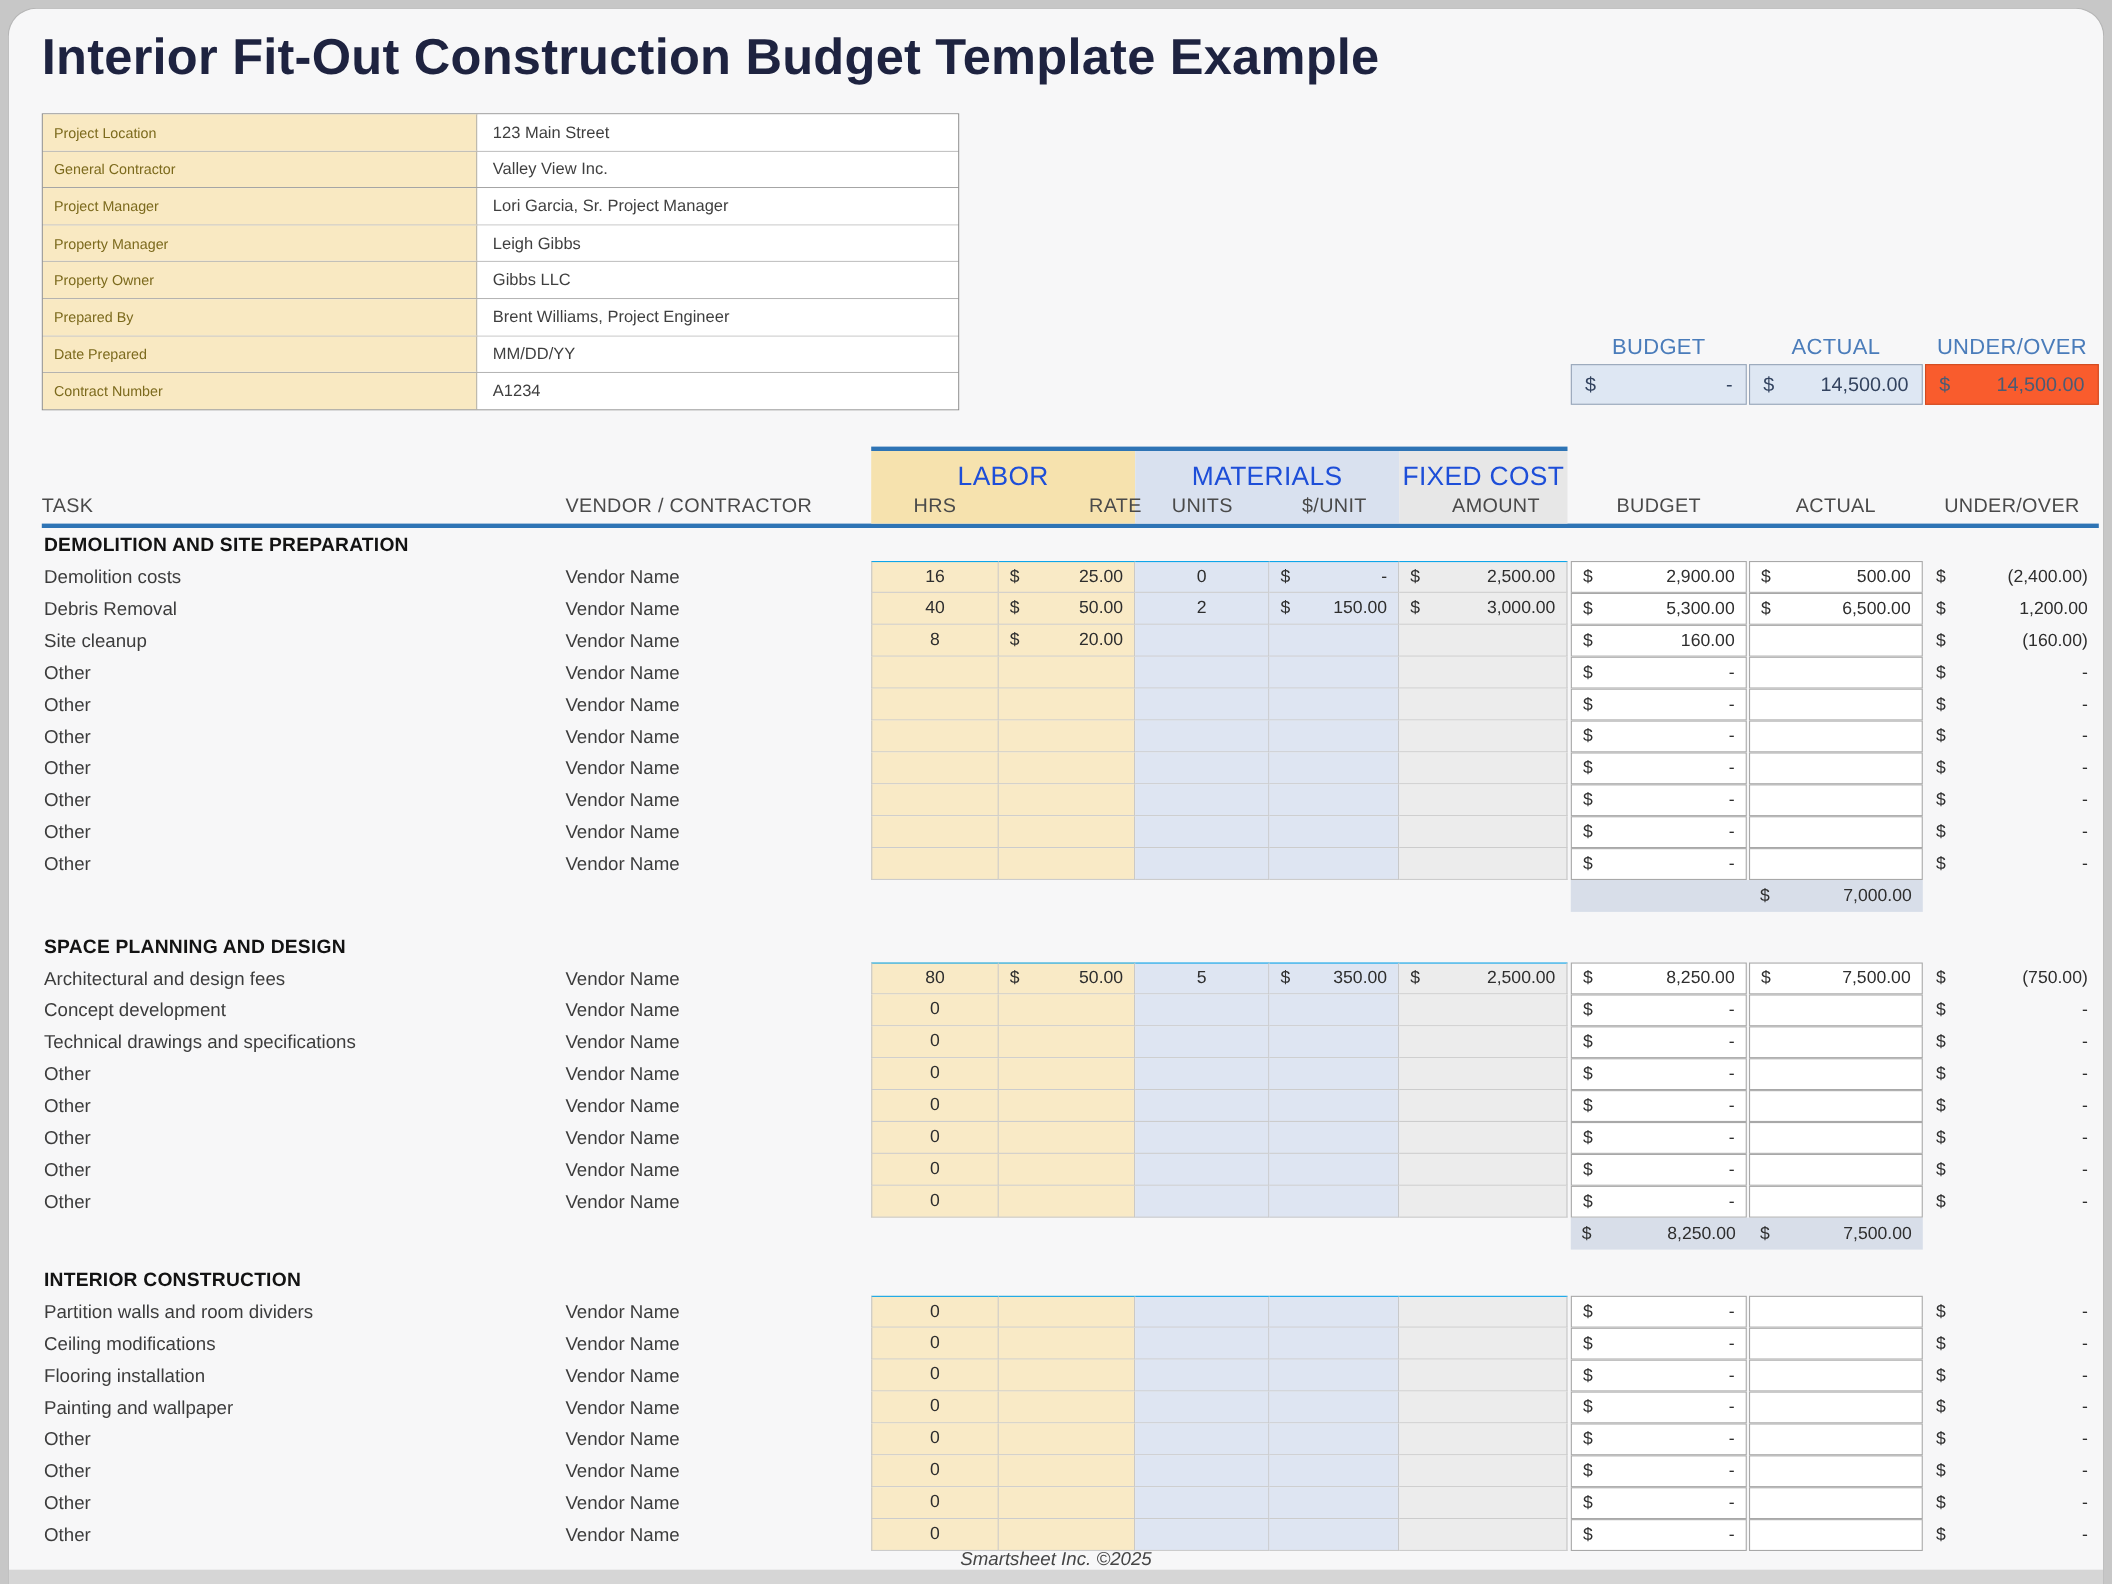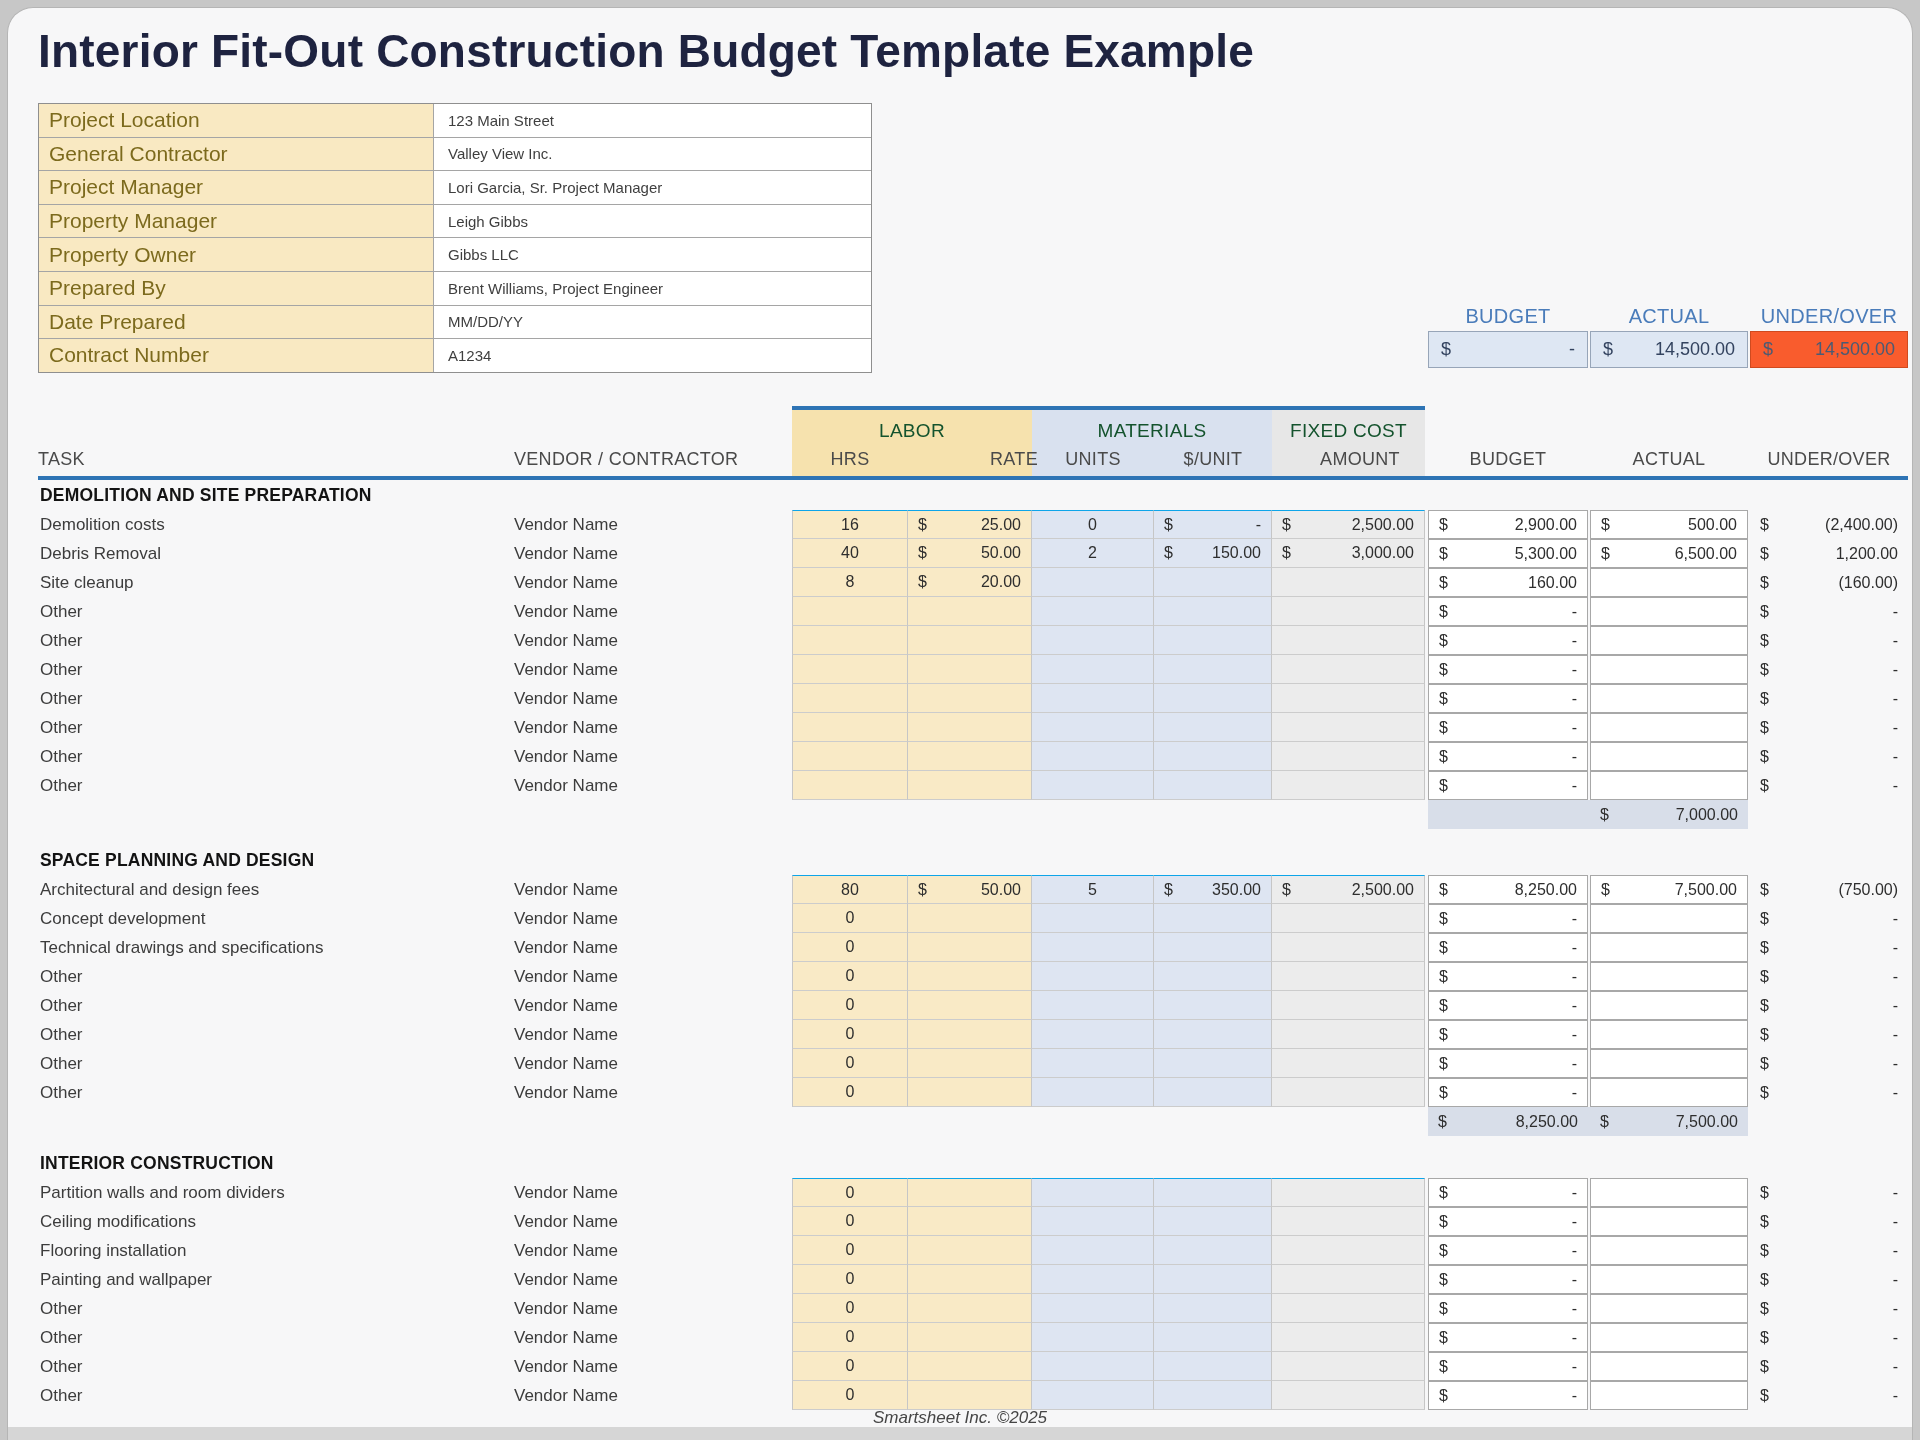--- a/index.html
+++ b/index.html
@@ -9,42 +9,42 @@
 
   
   #title{position:absolute;left:30px;top:16px;font-size:46px;font-weight:800;
     color:var(--title-navy,#1e2340);letter-spacing:.2px;}
 
   
   #info{position:absolute;left:30px;top:95px;width:832px;border:1px solid #8f8f8f;background:#fff;}
   .info-row{display:grid;grid-template-columns:395px 1fr;height:32.6px;border-bottom:1px solid #a5a5a5;}
   .info-row:last-child{border-bottom:none;}
   .info-label{background:var(--info-label-bg,#f9e9c2);color:var(--label-olive,#7c6a1d);
-    font-size:21px;display:flex;align-items:center;padding-left:10px;border-right:1px solid #a5a5a5;}
+    font-size:13px;display:flex;align-items:center;padding-left:10px;border-right:1px solid #a5a5a5;}
   .info-value{font-size:15px;color:#3f3f3f;display:flex;align-items:center;padding-left:14px;background:#fff;}
 
   
   #summary{position:absolute;left:1420px;top:293px;width:480px;}
   .sum-labels,.sum-values{display:grid;grid-template-columns:160px 2px 158px 2px 158px;}
   .sum-label{height:30px;display:flex;align-items:center;justify-content:center;
     color:var(--summary-label,#4a7cba);font-size:20px;letter-spacing:.3px;}
   .sum-box{height:37px;box-sizing:border-box;border:1px solid #97a5b8;background:var(--summary-value-bg,#dee7f3);
     display:flex;align-items:center;justify-content:space-between;padding:0 12px;
     font-size:18px;color:#33435f;}
   .sum-box.orange{background:var(--orange,#f95c2d);border-color:#cf4a1f;color:var(--orange-text,#4a5b74);}
 
   
   #table{position:absolute;left:30px;top:398px;width:1870px;}
   #thead{position:relative;height:70px;}
   .blue-topline{position:absolute;left:754px;top:0;width:633px;height:4px;background:var(--accent-blue,#2e74b5);}
   .gblock{position:absolute;top:4px;bottom:0;}
   .gb-labor{left:754px;width:240px;background:var(--tan,#f6e2ae);}
   .gb-materials{left:994px;width:240px;background:var(--materials,#d9e1ef);}
   .gb-fixed{left:1234px;width:153px;background:var(--fixed,#e7e7e7);}
-  .glabel{position:absolute;top:10px;width:100%;text-align:center;font-size:19px;color:#14532d;letter-spacing:.3px;}
+  .glabel{position:absolute;top:10px;width:100%;text-align:center;font-size:24px;color:#1d4ed8;letter-spacing:.3px;}
   .chead{position:absolute;bottom:6px;font-size:18px;color:#4a4a4a;letter-spacing:.3px;}
   .chead.center{text-align:center;}
   .blue-rule{height:4px;background:var(--accent-blue,#2e74b5);}
 
   .section-header{height:30px;display:flex;align-items:center;font-weight:bold;
     font-size:17.5px;color:#131313;letter-spacing:.2px;padding-left:2px;}
   .trow{display:grid;grid-template-columns:470px 284px 116px 124px 122px 118px 153px 3px 160px 2px 158px 2px 158px;
     height:29px;}
   .cell{box-sizing:border-box;display:flex;align-items:center;font-size:16px;color:#2e2e2e;}
   .c-task{font-size:17px;color:#3c3c3c;padding-left:2px;}

